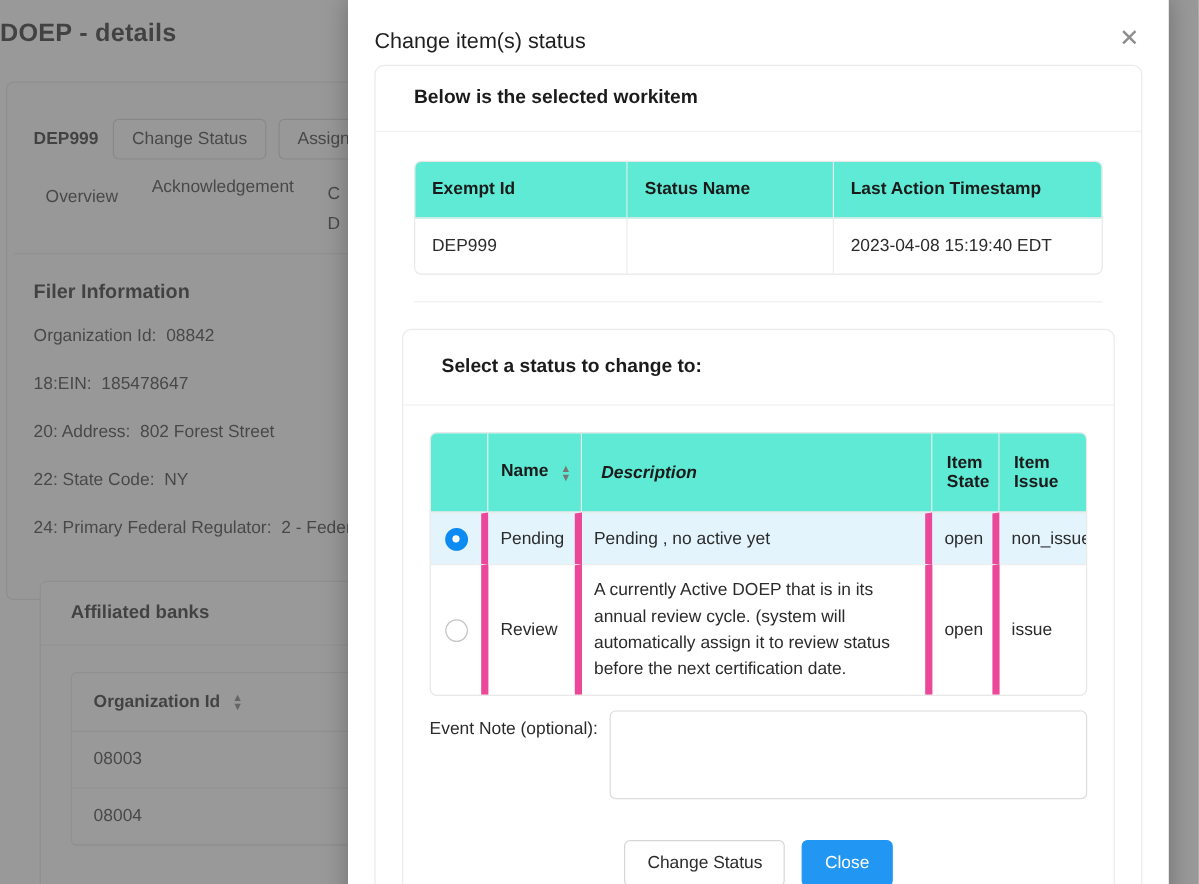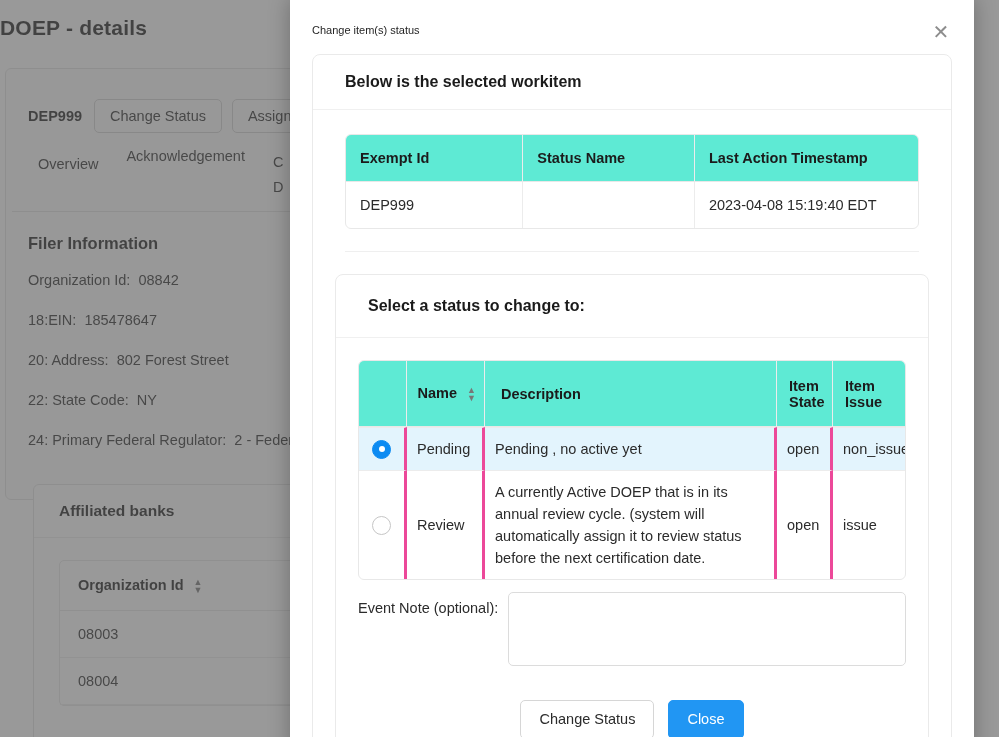--- a/index.html
+++ b/index.html
@@ -162,21 +162,21 @@
     box-shadow: 0 4px 22px rgba(0,0,0,.28);
     overflow: hidden;
   }
   #modal-header {
     position: relative;
     height: 62px;
   }
   #modal-title {
     position: absolute;
     left: 22px; top: 32px;
-    font-size: 11px;
+    font-size: 18px;
     color: #1f1f1f;
   }
   #modal-close {
     position: absolute;
     right: 20px; top: 28px;
     width: 26px; height: 26px;
     font-size: 20px;
     line-height: 24px;
     text-align: center;
     color: #8d8d8d;
@@ -257,26 +257,26 @@
     padding: 14px 10px;
     border-bottom: 1px solid #e8e8e8;
     border-right: 1px solid #ececec;
     vertical-align: middle;
     text-align: left;
     height: 66px;
   }
   table.status-grid thead th:last-child { border-right: 0; }
   table.status-grid th.col-radio { width: 48px; border-right: 1px solid #ececec; }
   table.status-grid th.col-name  { width: 78px; text-align: right; padding-right: 8px;}
-  table.status-grid th.col-desc  { width: auto; padding-left: 16px; }
+  table.status-grid th.col-desc  { width: auto; padding-left: 16px; font-style: italic; }
   table.status-grid th.col-state { width: 56px; padding-left: 12px; }
   table.status-grid th.col-issue { width: 72px; padding-left: 12px; }
 
   table.status-grid tbody td {
-    border-right: 3px solid #ec4899;
+    border-right: 6px solid #ec4899;
     border-top: 1px solid #ececec;
     color: #2b2b2b;
     vertical-align: middle;
     padding: 10px;
   }
   table.status-grid tbody td:last-child { border-right: 0; }
   table.status-grid tbody tr.selected td { background: #e3f4fd; }
   td.c-radio { text-align: center; padding: 10px 0; }
   td.c-name  { padding-left: 10px; }
   td.c-desc  { padding-left: 16px; line-height: 22px; }

